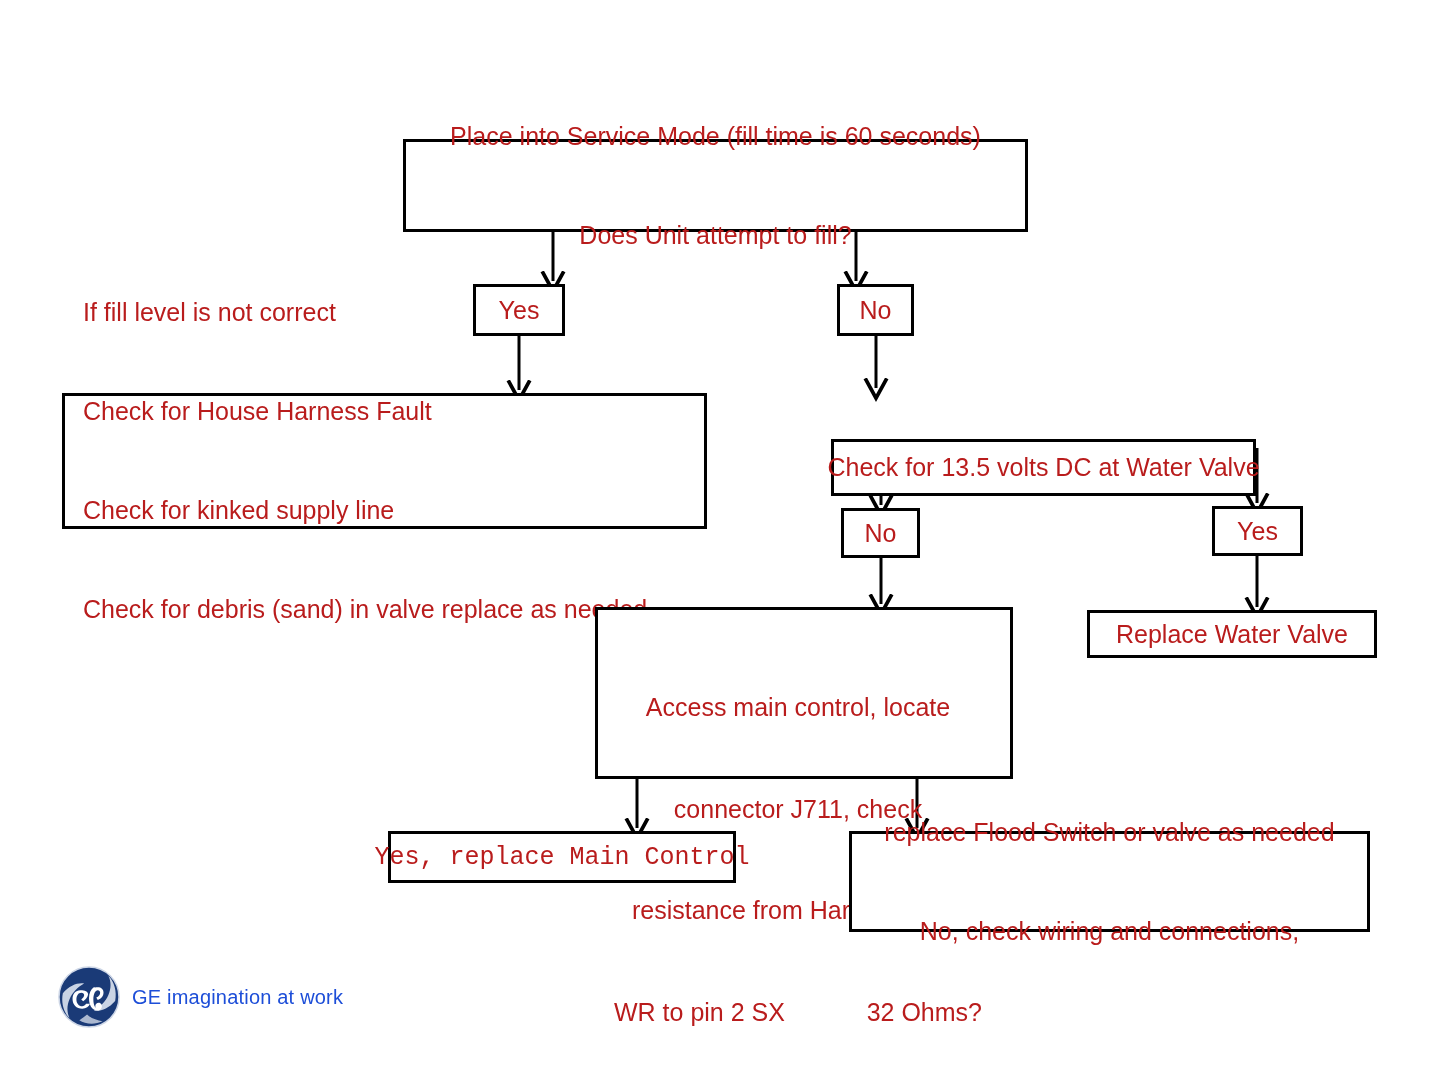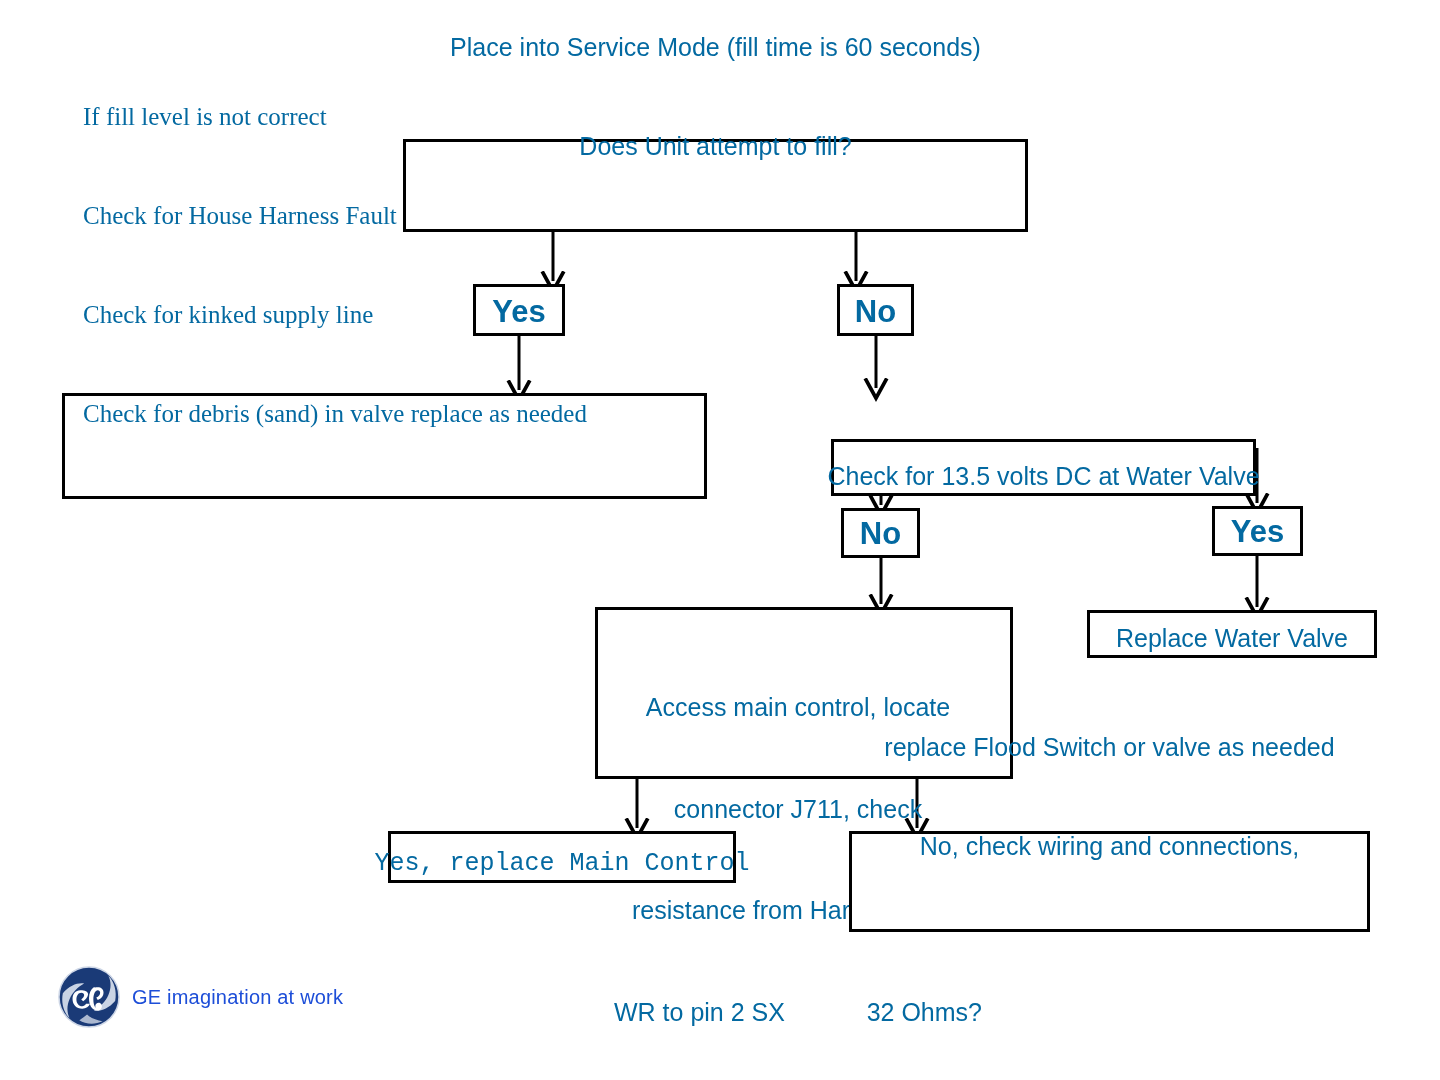--- a/index.html
+++ b/index.html
@@ -25,43 +25,42 @@
     top: 0;
     width: 1440px;
     height: 1080px;
   }
   .node {
     position: absolute;
     box-sizing: border-box;
     border: 3px solid #000000;
     background: #ffffff;
     display: flex;
-    align-items: flex-end;
+    align-items: center;
     justify-content: center;
     text-align: center;
     font-size: 25px;
     line-height: 1.32;
-    color: #0369a1;
+    color: #b91c1c;
     white-space: pre;
   }
   .node.left-align {
     justify-content: flex-start;
     text-align: left;
     padding-left: 18px;
   }
   .node.small {
-    font-size: 31px;
-    font-weight: bold;
+    font-size: 25px;
   }
 
   
   #node-start      { left: 403px;  top: 139px; width: 625px; height: 93px; }
   #node-yes-1      { left: 473px;  top: 284px; width: 92px;  height: 52px; }
   #node-no-1       { left: 837px;  top: 284px; width: 77px;  height: 52px; }
-  #node-fill-tips  { left: 62px;   top: 393px; width: 645px; height: 106px; font-family: Liberation Serif, serif; }
+  #node-fill-tips  { left: 62px;   top: 393px; width: 645px; height: 136px; }
   #node-volts      { left: 831px;  top: 391px; width: 425px; height: 57px; margin-top: 48px; }
   #node-no-2       { left: 841px;  top: 508px; width: 79px;  height: 50px; }
   #node-yes-2      { left: 1212px; top: 506px; width: 91px;  height: 50px; }
   #node-replace-valve { left: 1087px; top: 610px; width: 290px; height: 48px; }
   #node-main-ctrl  { left: 595px;  top: 607px; width: 418px; height: 172px; }
   #node-yes-ctrl   { left: 388px;  top: 831px; width: 348px; height: 52px; font-family: Liberation Mono, monospace; }
   #node-no-wiring  { left: 849px;  top: 831px; width: 521px; height: 101px; }
 
   
   #node-main-ctrl {

